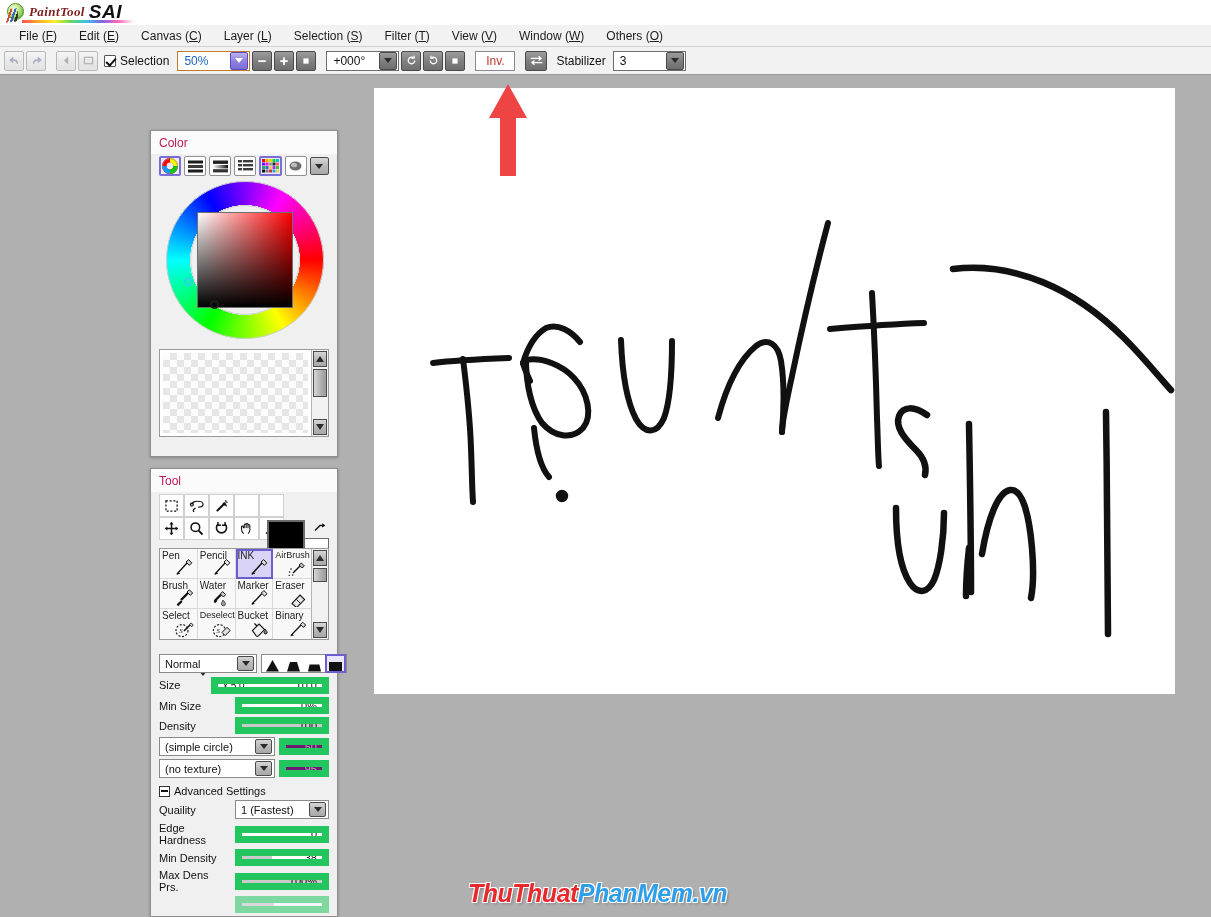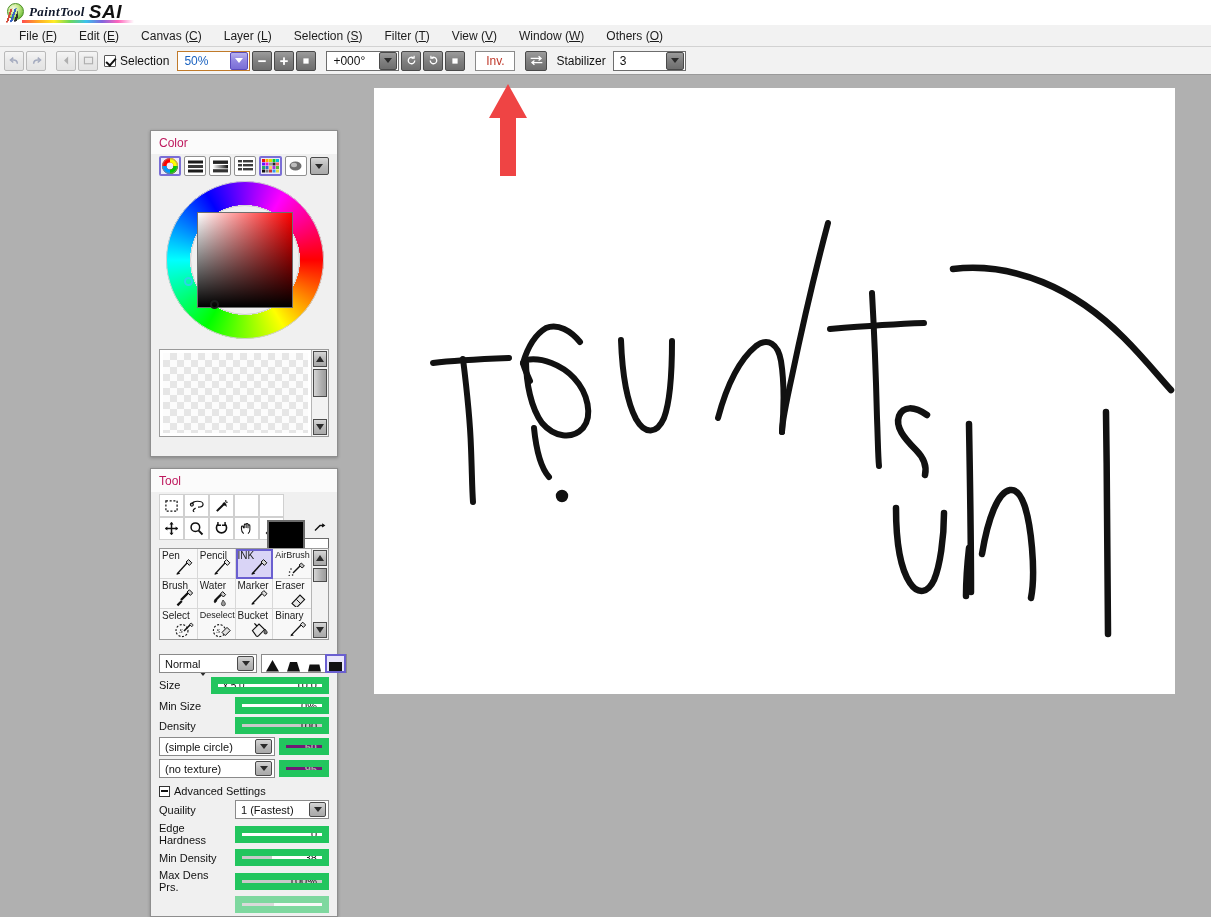--- a/index.html
+++ b/index.html
@@ -27,21 +27,21 @@
     border: 1px solid #4d8f27;
   }
   .logo-leaf .brushes {
     position: absolute; left: 0px; top: 7px; width: 14px; height: 13px;
     background:
       linear-gradient(115deg, transparent 0 36%, #d34b3a 36% 47%, transparent 47% 56%, #3a67c4 56% 67%, transparent 67% 76%, #2f2f2f 76% 88%, transparent 88%);
     transform: rotate(-6deg);
   }
   .logo-paint {
     font-family: "Liberation Serif", serif; font-style: italic; font-weight: bold;
-    font-size: 13px; color: #0f172a; letter-spacing: .4px; margin-right: 4px;
+    font-size: 13px; color: #7f1d1d; letter-spacing: .4px; margin-right: 4px;
   }
   .logo-sai {
     font-family: "Liberation Sans", sans-serif; font-weight: bold; font-size: 19px;
     color: #111; letter-spacing: .5px; font-style: italic;
   }
   .logo-rainbow {
     position: absolute; left: 22px; top: 20px; width: 112px; height: 3px;
     background: linear-gradient(90deg,#ff2f2f,#ff9a00,#ffe800,#52d13b,#19b7e8,#6a4bd8,#ff49b0,#ffffff);
     opacity: .85;
   }
@@ -291,21 +291,21 @@
   .shape-btn.sel { outline: 2px solid #6a5fd0; outline-offset: -1px; background: #e9e6fa; }
   .slider {
     position: relative; height: 17px; border: 7px solid #22c55e; background: #fff; flex: 1;
     display: flex; align-items: center; overflow: hidden;
   }
   .slider .fill { position: absolute; left: 0; top: 0; bottom: 0; background: #c9c9c9; }
   .slider .stext {
     position: absolute; right: 5px; font-size: 11px; color: #111; z-index: 2;
   }
   .slider.dim .stext { color: #a9a9a9; }
-  .slider.dim { background: #701a75; font-weight: bold; }
+  .slider.dim { background: #701a75; }
   .adv-head { display: flex; align-items: center; gap: 4px; margin: 7px 2px 2px 2px; }
   .adv-box {
     width: 11px; height: 11px; border: 1px solid #333; background: #fff;
     display: flex; align-items: center; justify-content: center; cursor: pointer;
   }
   .adv-box::before { content: ""; width: 7px; height: 2px; background: #111; }
   .adv-title { font-size: 11px; color: #111; }
   .brush-scroll {
     width: 17px; border-left: 1px solid #b5b5b5; display: flex; flex-direction: column; background: #f2f2f2;
   }
@@ -467,20 +467,23 @@
 
           <path d="M595,336 C596,390 597,450 597,504"></path>
 
           <path d="M732,324 C733,400 734,480 734,546"></path>
 
           <path d="M579,181 C640,174 700,200 750,250 C770,270 786,290 797,302"></path>
         </g>
       </svg>
     </div>
 
+    <div class="watermark">
+      <span class="wm-red">ThuThuat</span><span class="wm-blue">PhanMem.vn</span>
+    </div>
   </div>
 
   <div class="anno-arrow">
     <svg width="44" height="100" viewBox="0 0 44 100">
       <g filter="">
         <path d="M22 4 L41 38 L30 38 L30 96 L14 96 L14 38 L3 38 Z" fill="#ef4444"></path>
       </g>
     </svg>
   </div>
 

